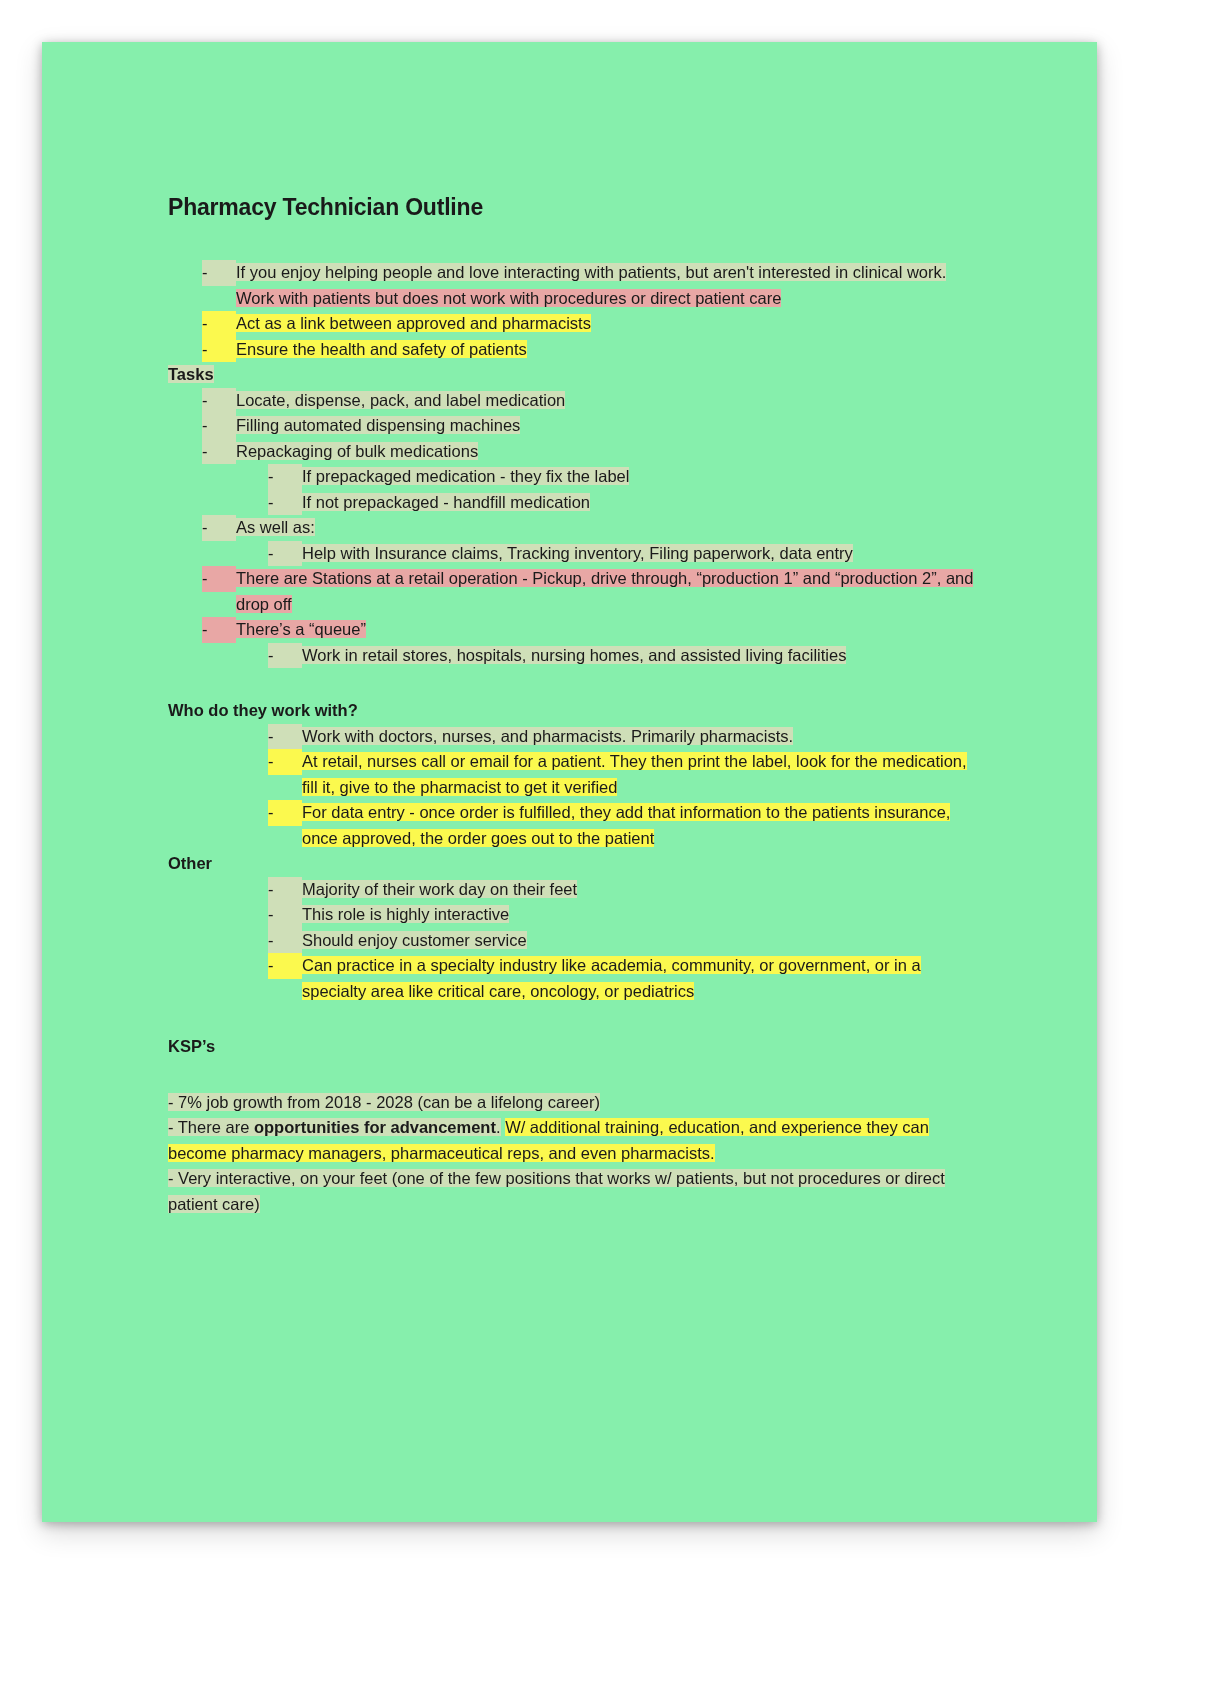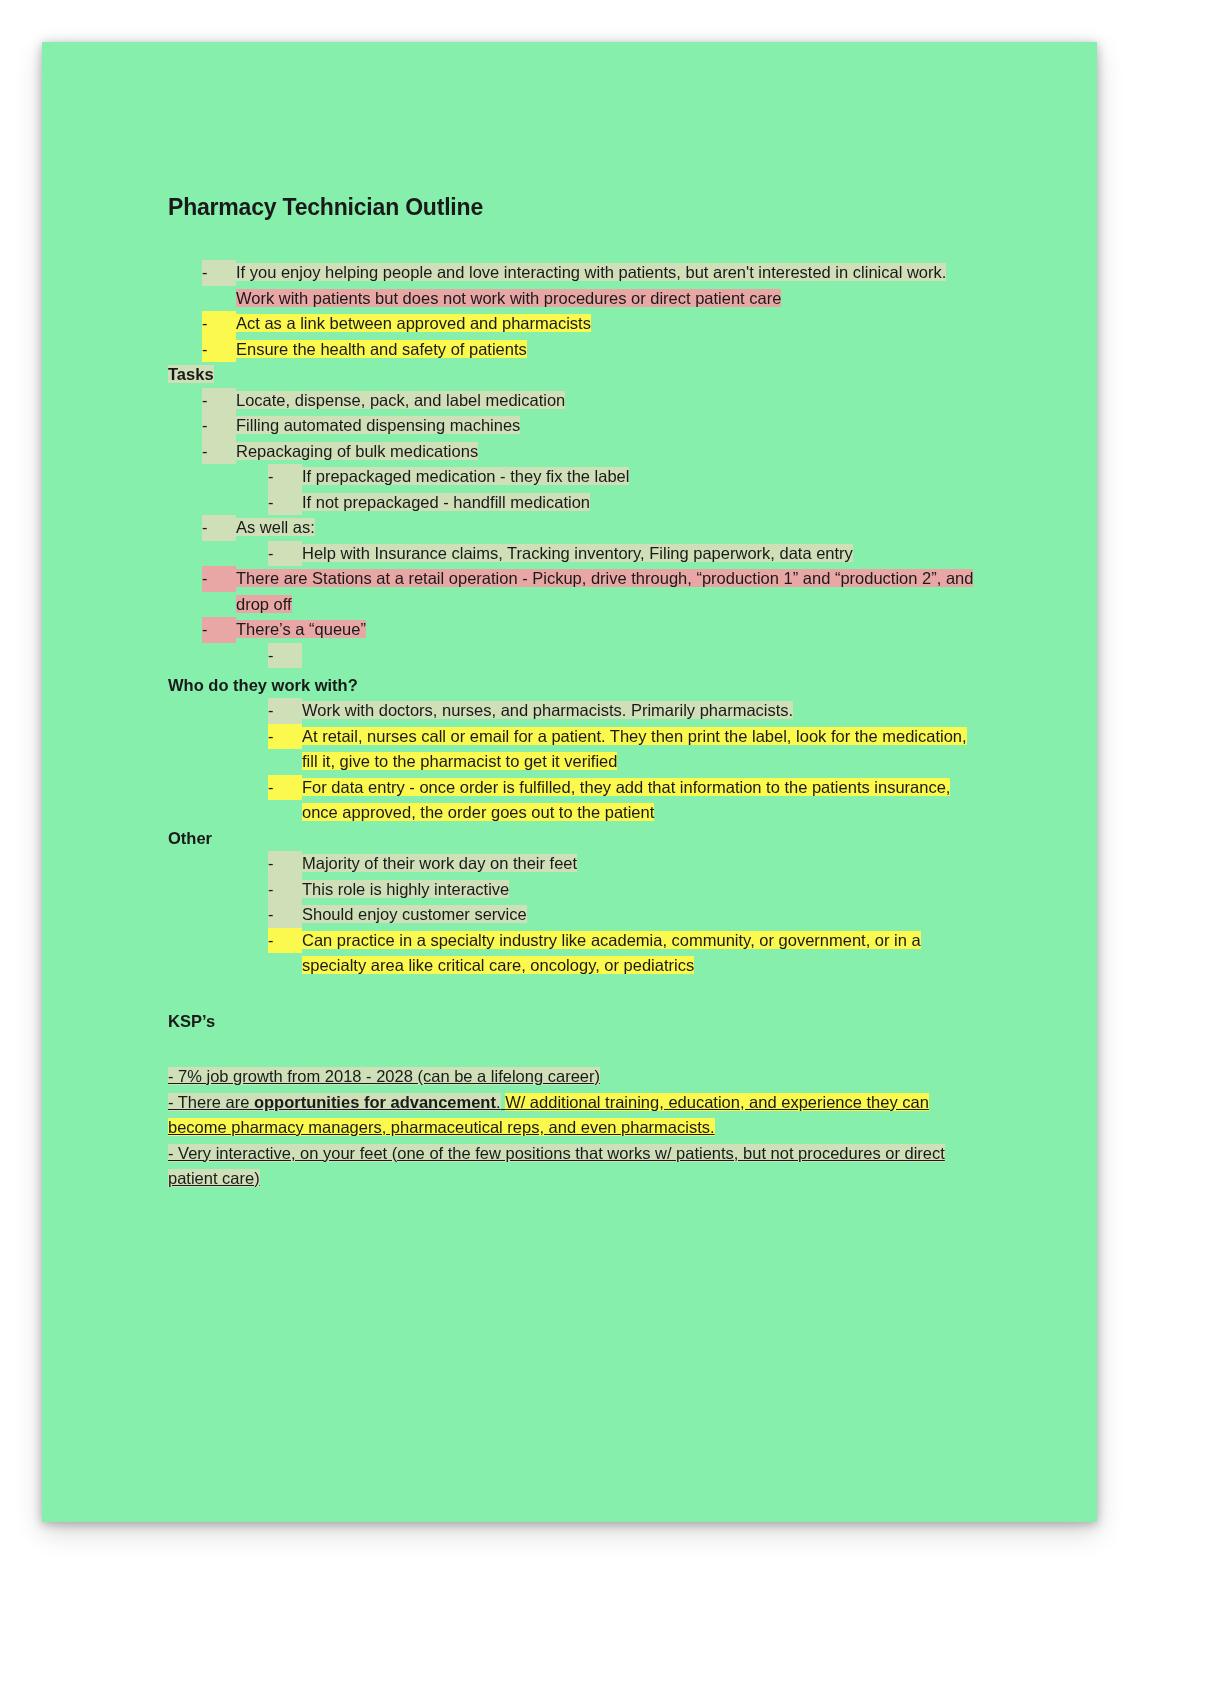--- a/index.html
+++ b/index.html
@@ -68,21 +68,21 @@
   li.bullet > .dash {
     position: absolute;
     left: 0;
     top: 0;
     width: 34px;
   }
   ul.lvl1 { margin-left: 34px; }
   ul.lvl2 { margin-left: 100px; }
 
   .text-run { }
-  .para { margin: 0; text-decoration: underline; }
+  .para { margin: 0; }
   b.strong { font-weight: bold; }
 </style>
 </head>
 <body>
 
 <div id="page-shadow-wrap">
   <div id="page-sheet">
 
     <div id="doc-body">
 
@@ -117,21 +117,21 @@
             <ul class="lvl lvl1">
               <li class="bullet"><span class="dash hl-r">-</span><span class="text-run"><span class="hl-r">There are Stations at a retail operation - Pickup, drive through, “production 1” and “production 2”, and drop off</span></span></li>
               <li class="bullet"><span class="dash hl-r">-</span><span class="text-run"><span class="hl-r">There’s a “queue”</span></span></li>
             </ul>
           </div>
       </div>
 
       <div>
         <div id="where-list">
             <ul class="lvl lvl2">
-              <li class="bullet"><span class="dash hl-g">-</span></li>
+              <li class="bullet"><span class="dash hl-g">-</span><span class="text-run"><span class="hl-g">Work in retail stores, hospitals, nursing homes, and assisted living facilities</span></span></li>
             </ul>
           </div>
       </div>
 
       <div>
         <div class="section-head spaced-before">
           <span class="hl-none">Who do they work with?</span>
         </div>
         <div id="who-list">
             <ul class="lvl lvl2">

